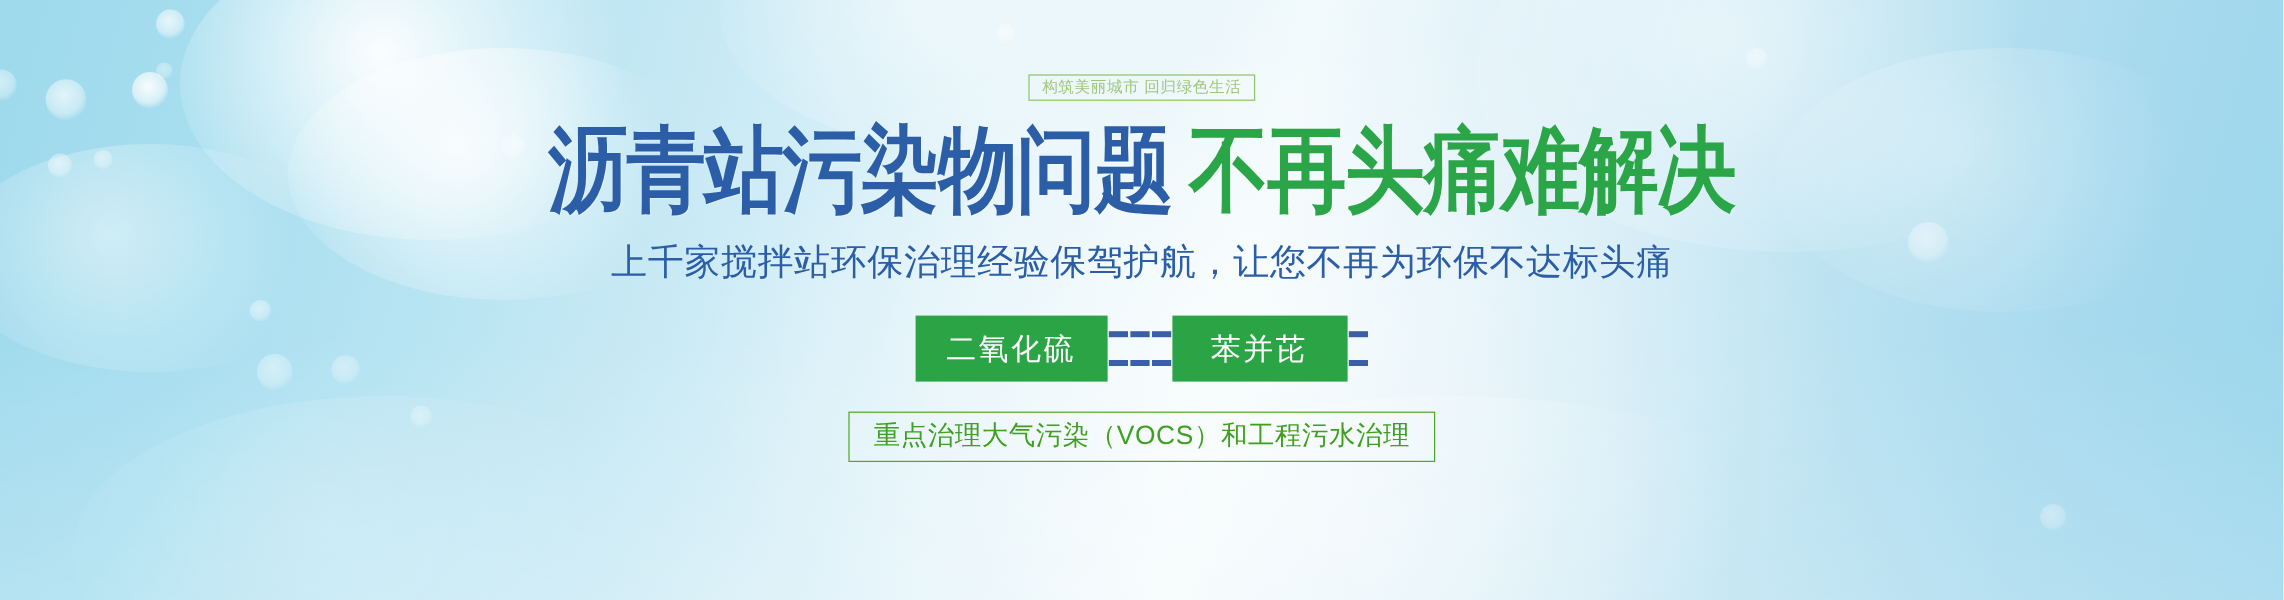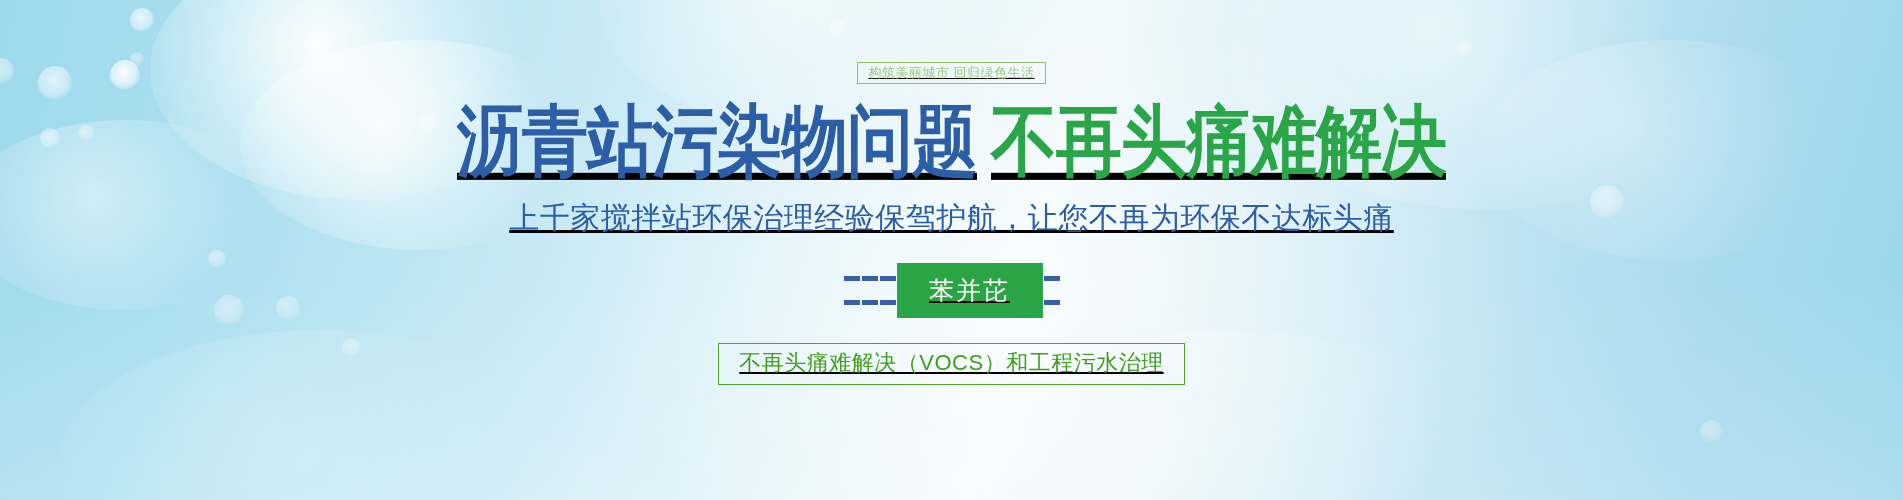--- a/index.html
+++ b/index.html
@@ -57,21 +57,20 @@
     border-radius:50%;
     background:radial-gradient(circle at 45% 40%, rgba(255,255,255,.92), rgba(255,255,255,.55) 55%, rgba(255,255,255,0) 78%);
     pointer-events:none;
   }
 
   
   .content{
     position:absolute; inset:0;
     display:flex; flex-direction:column; align-items:center;
     padding-top:62px;
-    text-decoration:underline;
   }
 
   
   .eyebrow{
     border:1px solid #8cc465;
     color:#9ec77c;
     font-size:13px;
     letter-spacing:.5px;
     padding:3px 10px 4px;
     line-height:1;
@@ -192,23 +191,24 @@
 
     <div class="eyebrow">构筑美丽城市 回归绿色生活</div>
 
     <div class="headline">
       <span class="blue">沥青站污染物问题</span><span class="green">不再头痛难解决</span>
     </div>
 
     <div class="subhead">上千家搅拌站环保治理经验保驾护航，让您不再为环保不达标头痛</div>
 
     <div class="tags">
+      <div class="tag">二氧化硫</div>
       <div class="sep"></div>
       <div class="sep"></div>
       <div class="sep"></div>
       <div class="tag">苯并芘</div>
       <div class="sep"></div>
     </div>
 
-    <div class="footnote">不再头痛难解决（VOCS）和工程污水治理</div>
+    <div class="footnote">重点治理大气污染（VOCS）和工程污水治理</div>
 
   </div>
 </div>
 
 </body></html>

